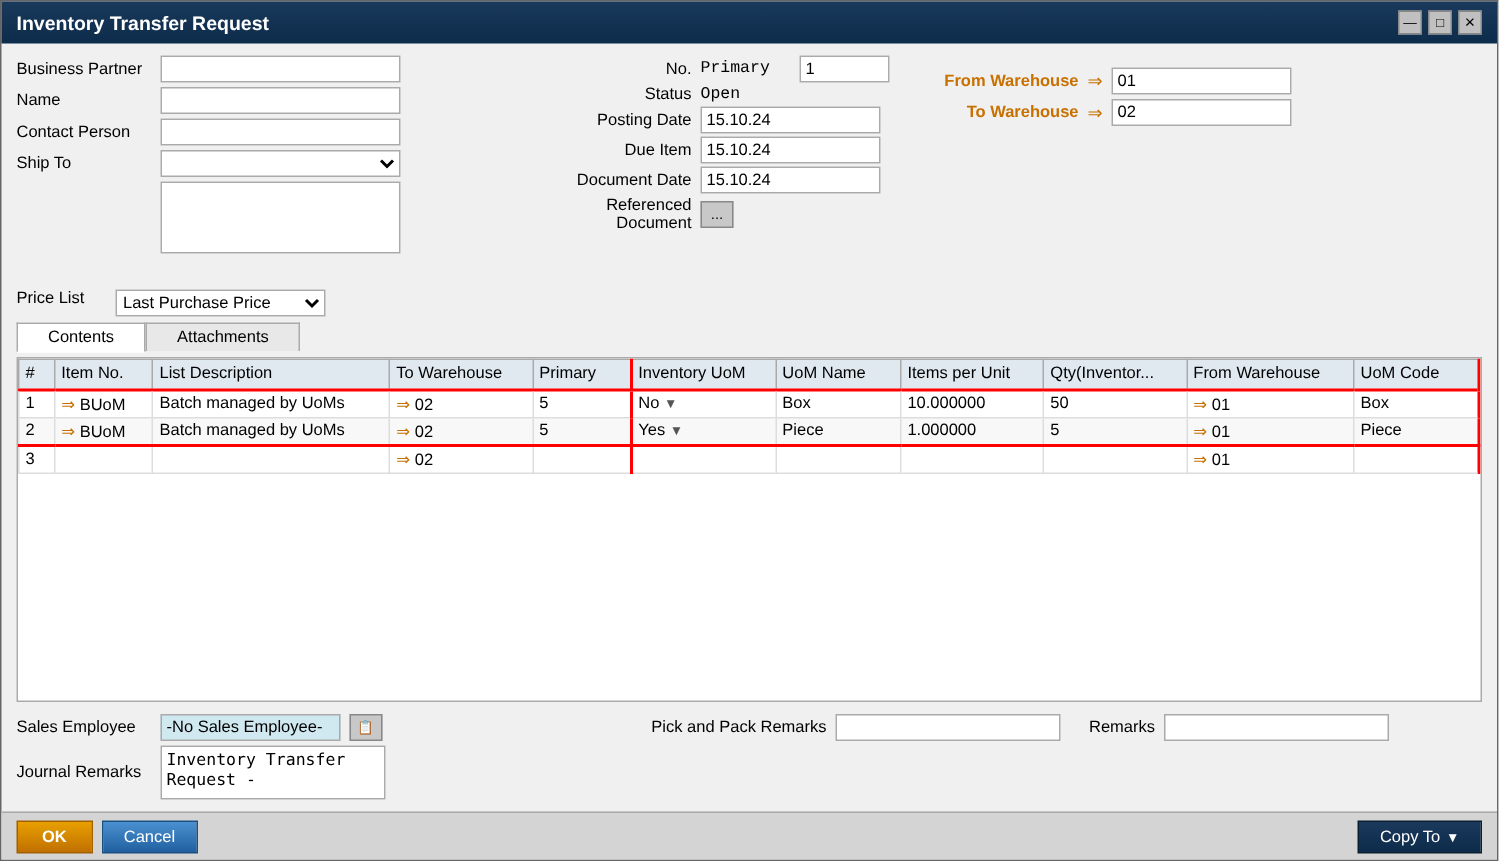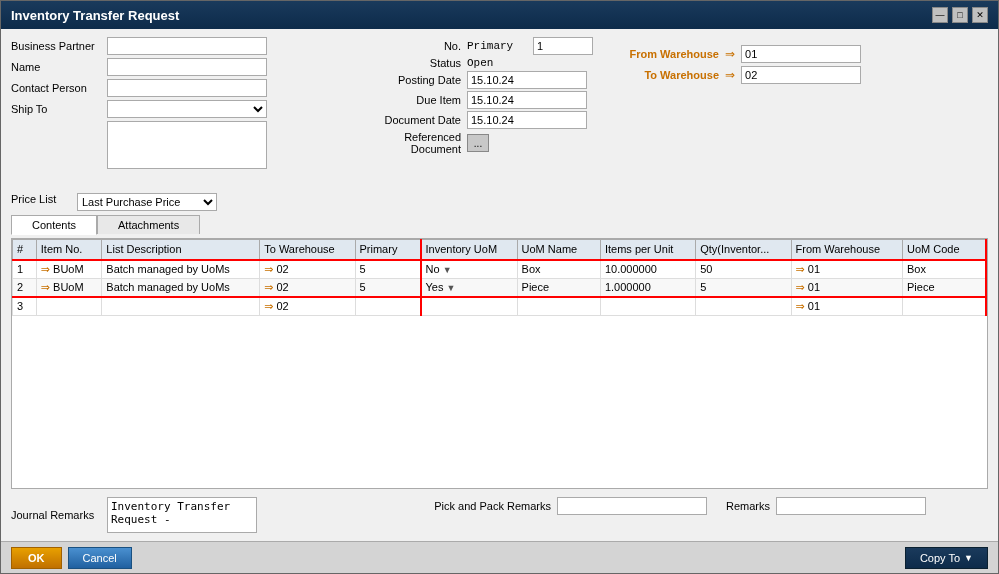--- a/index.html
+++ b/index.html
@@ -550,20 +550,25 @@
                 <td style="border-right: 2px solid red;"></td>
               </tr>
             </tbody>
         </table>
       </div>
     </div>
 
     <div class="bottom-section">
       <div class="bottom-left">
         <div class="bottom-row">
+          <span class="bottom-label">Sales Employee</span>
+          <input class="sales-input" type="text" value="-No Sales Employee-" style="">
+          <button class="ref-btn" style="font-size:9px;">📋</button>
+        </div>
+        <div class="bottom-row">
           <span class="bottom-label">Journal Remarks</span>
           <textarea class="bottom-textarea" style="">Inventory Transfer Request -</textarea>
         </div>
       </div>
       <div class="bottom-right">
         <div class="bottom-row">
           <span class="pick-label">Pick and Pack Remarks</span>
           <input class="pick-input" type="text" value="" style="">
         </div>
         <div class="bottom-row">

